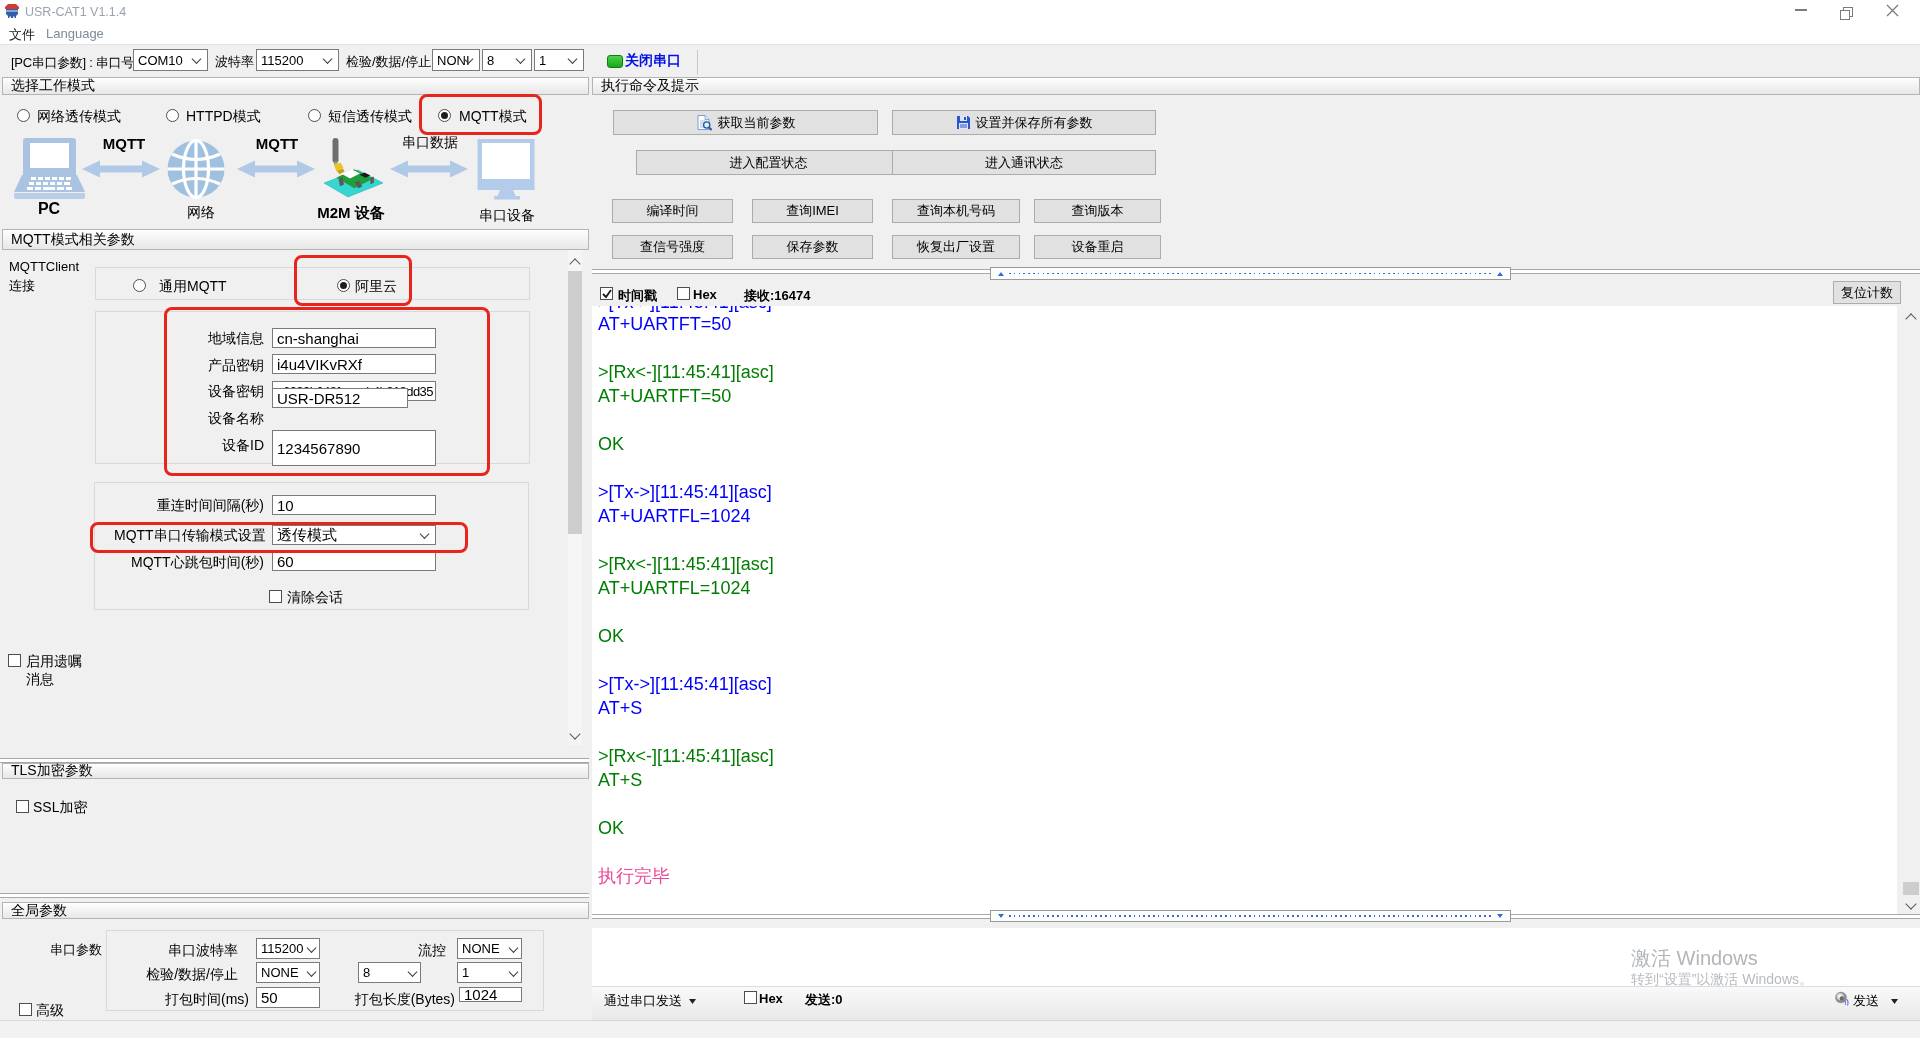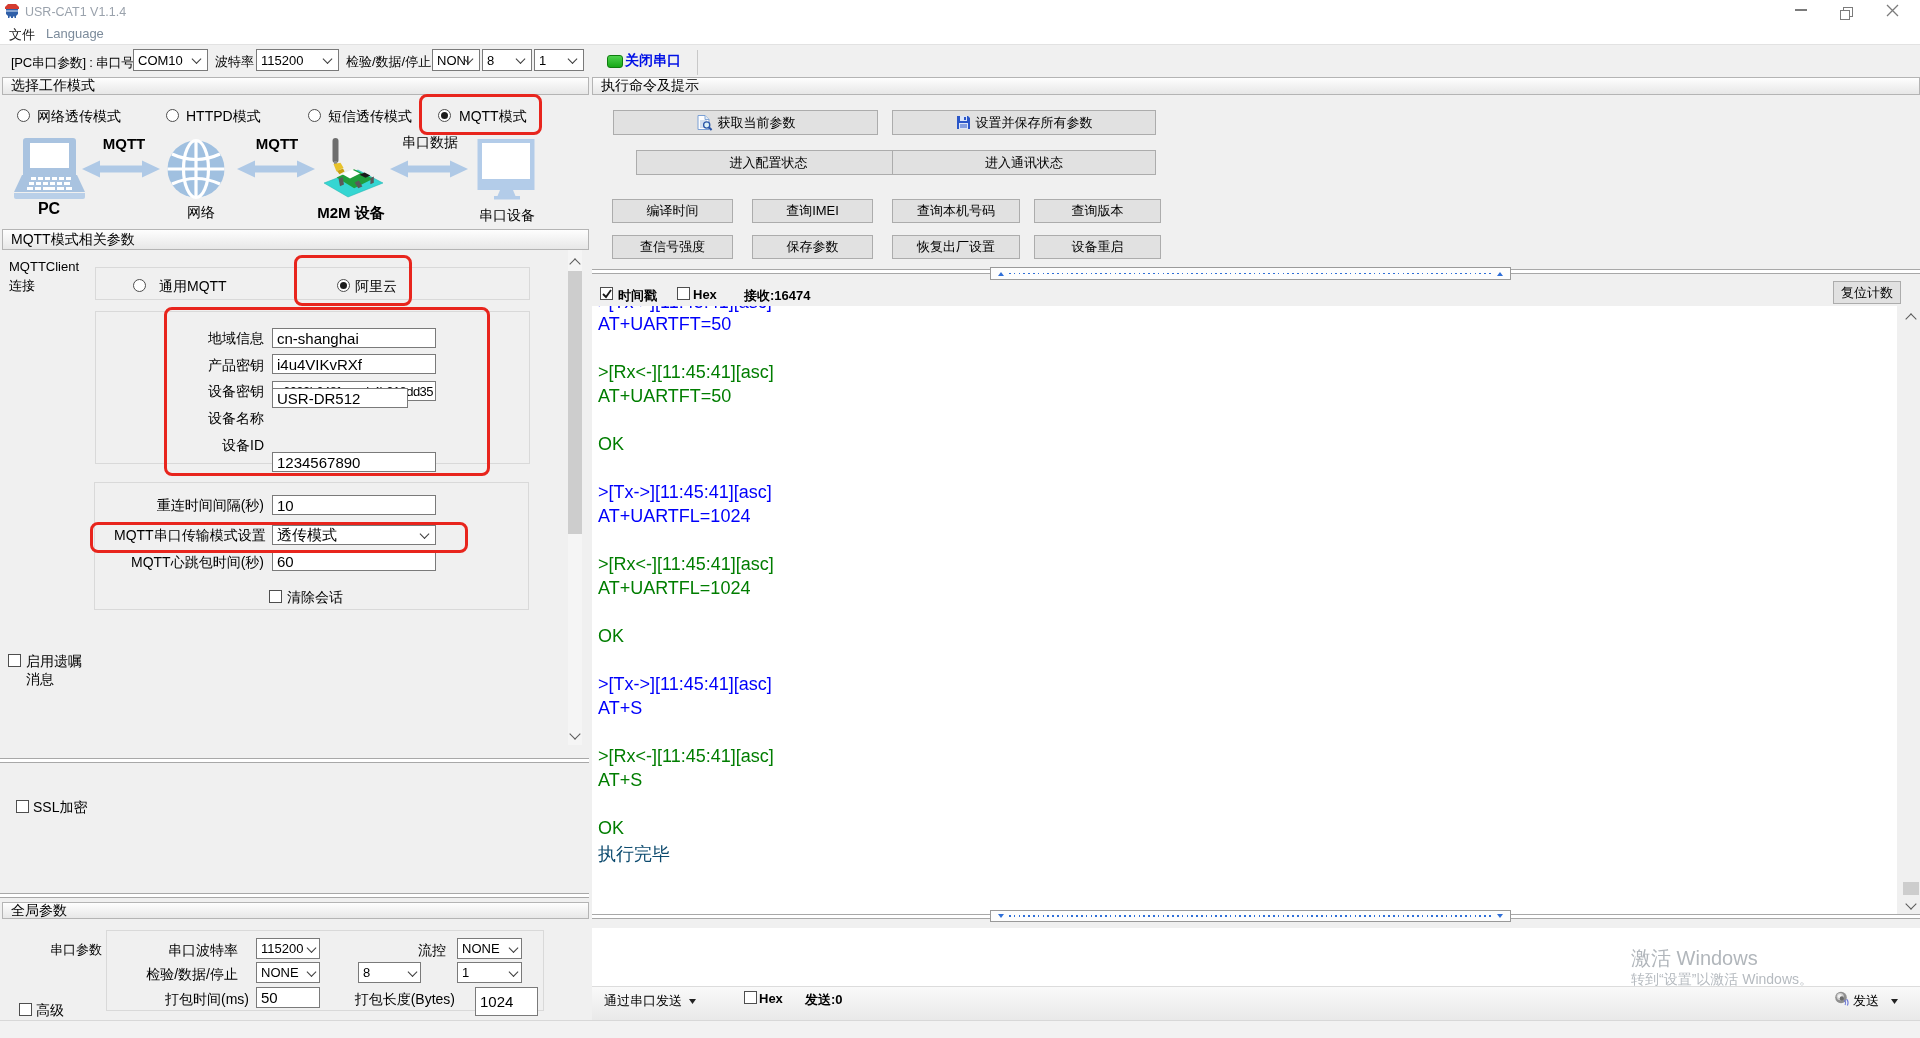--- a/index.html
+++ b/index.html
@@ -158,21 +158,21 @@
 <div class="gb" style="left:95px;top:311px;width:435px;height:153px"></div>
 <div class="rlbl" style="left:114px;top:330px;width:150px">地域信息</div>
 <div class="inp" style="left:272px;top:328px;width:164px;height:20px">cn-shanghai</div>
 <div class="rlbl" style="left:114px;top:357px;width:150px">产品密钥</div>
 <div class="inp" style="left:272px;top:354px;width:164px;height:20px">i4u4VIKvRXf</div>
 <div class="rlbl" style="left:114px;top:383px;width:150px">设备密钥</div>
 <div class="inp" style="left:272px;top:381px;width:164px;height:20px;font-size:13px;letter-spacing:-0.55px">c6023b648faaaeb4b218dd35</div>
 <div class="rlbl" style="left:114px;top:410px;width:150px">设备名称</div>
 <div class="inp" style="left:272px;top:388px;width:136px;height:20px">USR-DR512</div>
 <div class="rlbl" style="left:114px;top:437px;width:150px">设备ID</div>
-<div class="inp" style="left:272px;top:452px;width:164px;height:20px">1234567890</div>
+<div class="inp" style="left:272px;top:430px;width:164px;height:36px">1234567890</div>
 <div class="red" style="left:164px;top:307px;width:320px;height:163px"></div>
 
 <div class="gb" style="left:94px;top:482px;width:435px;height:128px"></div>
 <div class="rlbl" style="left:114px;top:497px;width:150px">重连时间间隔(秒)</div>
 <div class="inp" style="left:272px;top:495px;width:164px;height:20px">10</div>
 <div class="rlbl" style="left:114px;top:527px;width:150px">MQTT串口传输模式设置</div>
 <div class="combo" style="left:272px;top:525px;width:164px;height:20px;font-size:15px">透传模式<i class="chev"></i></div>
 <div class="red" style="left:90px;top:522px;width:372px;height:25px"></div>
 <div class="rlbl" style="left:114px;top:554px;width:150px">MQTT心跳包时间(秒)</div>
 <div class="inp" style="left:272px;top:551px;width:164px;height:20px">60</div>
@@ -183,39 +183,40 @@
 <div class="lbl" style="left:26px;top:653px">启用遗嘱</div>
 <div class="lbl" style="left:26px;top:671px">消息</div>
 
 <div class="vscroll" style="left:568px;top:250px;width:14px;height:495px">
   <i class="schev up" style="left:3px;top:10px"></i>
   <div class="sthumb" style="top:21px;height:263px"></div>
   <i class="schev dn" style="left:3px;top:480px"></i>
 </div>
 
 <div class="split" style="left:0;top:758px;width:589px"></div>
+<div class="hb" style="left:2px;top:763px;width:587px;height:16px">TLS加密参数</div>
 <div class="cb" style="left:16px;top:800px"></div>
 <div class="lbl" style="left:33px;top:799px">SSL加密</div>
 
 <div class="split" style="left:0;top:893px;width:589px"></div>
 <div class="hb" style="left:2px;top:902px;width:587px;height:17px">全局参数</div>
 <div class="lbl13" style="left:50px;top:941px">串口参数</div>
 <div class="gb" style="left:106px;top:930px;width:438px;height:81px"></div>
 <div class="rlbl" style="left:118px;top:942px;width:120px">串口波特率</div>
 <div class="combo" style="left:256px;top:938px;width:64px;height:21px">115200<i class="chev" style="right:4px"></i></div>
 <div class="rlbl" style="left:380px;top:942px;width:66px">流控</div>
 <div class="combo" style="left:457px;top:938px;width:65px;height:21px">NONE<i class="chev" style="right:4px"></i></div>
 <div class="rlbl" style="left:118px;top:966px;width:120px">检验/数据/停止</div>
 <div class="combo" style="left:256px;top:962px;width:64px;height:21px">NONE<i class="chev" style="right:4px"></i></div>
 <div class="combo" style="left:358px;top:962px;width:63px;height:21px">8<i class="chev" style="right:4px"></i></div>
 <div class="combo" style="left:457px;top:962px;width:65px;height:21px">1<i class="chev" style="right:4px"></i></div>
 <div class="rlbl" style="left:129px;top:991px;width:120px">打包时间(ms)</div>
 <div class="inp" style="left:256px;top:987px;width:64px;height:21px">50</div>
 <div class="rlbl" style="left:335px;top:991px;width:120px">打包长度(Bytes)</div>
-<div class="inp" style="left:475px;top:987px;width:63px;height:29px">1024</div>
+<div class="inp" style="left:459px;top:987px;width:63px;height:15px">1024</div>
 <div class="cb" style="left:19px;top:1003px"></div>
 <div class="lbl" style="left:36px;top:1002px">高级</div>
 
 <div class="abs" style="left:0;top:1020px;width:1920px;height:18px;background:#f2f2f2;border-top:1px solid #d8d8d8;box-sizing:border-box"></div>
 
 <div class="btn" style="left:613px;top:110px;width:265px;height:25px">
   <svg width="17" height="17" viewBox="0 0 17 17" style="margin-right:5px">
     <path d="M2 1.5 h7 l4 4 v10 h-11 z" fill="#fdfdfe" stroke="#7ba0d4" stroke-width="1"></path>
     <path d="M9 1.5 v4 h4" fill="#e4edf8" stroke="#7ba0d4" stroke-width="0.9"></path>
     <g stroke="#a8c0e0" stroke-width="1">
@@ -275,21 +276,21 @@
   <div class="logline blue" style="top:174px">&gt;[Tx-&gt;][11:45:41][asc]</div>
   <div class="logline blue" style="top:198px">AT+UARTFL=1024</div>
   <div class="logline green" style="top:246px">&gt;[Rx&lt;-][11:45:41][asc]</div>
   <div class="logline green" style="top:270px">AT+UARTFL=1024</div>
   <div class="logline green" style="top:318px">OK</div>
   <div class="logline blue" style="top:366px">&gt;[Tx-&gt;][11:45:41][asc]</div>
   <div class="logline blue" style="top:390px">AT+S</div>
   <div class="logline green" style="top:438px">&gt;[Rx&lt;-][11:45:41][asc]</div>
   <div class="logline green" style="top:462px">AT+S</div>
   <div class="logline green" style="top:510px">OK</div>
-  <div class="logline" style="top:536px;color:#0c4a6e">执行完毕</div>
+  <div class="logline" style="top:558px;color:#ec4899">执行完毕</div>
 </div>
 
 <div class="abs" style="left:1897px;top:306px;width:23px;height:609px;background:#f0f0f0"></div>
 <div class="vscroll" style="left:1903px;top:306px;width:16px;height:609px;background:#f0f0f0">
   <i class="schev up" style="left:4px;top:9px"></i>
   <div class="sthumb" style="top:576px;height:13px"></div>
   <i class="schev dn" style="left:4px;top:594px"></i>
 </div>
 
 <div class="split" style="left:592px;top:914px;width:1328px"></div>

